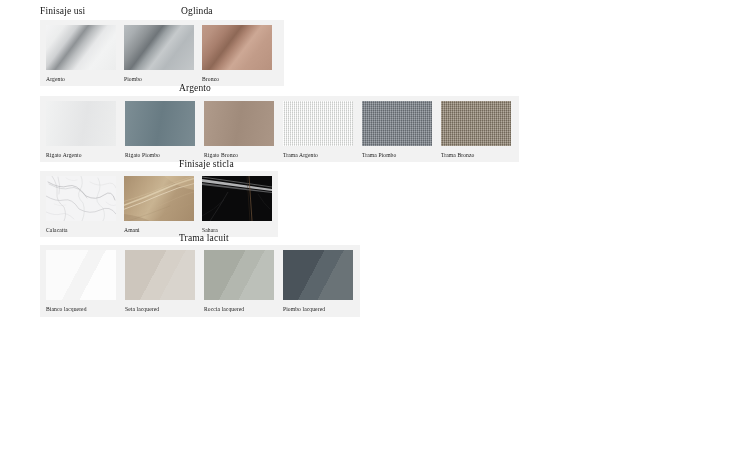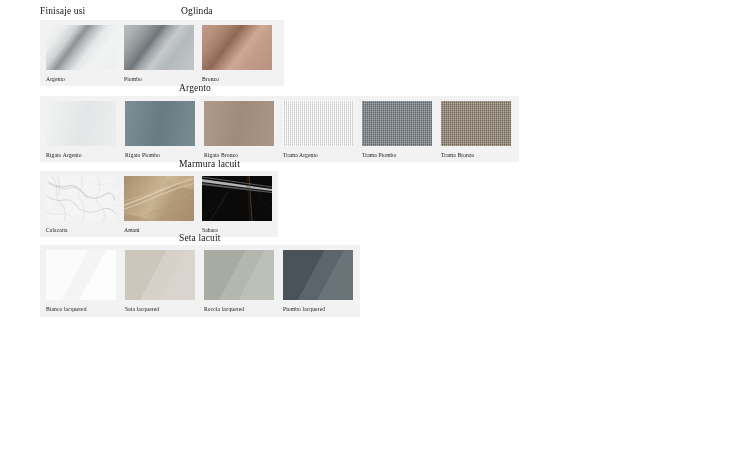--- a/index.html
+++ b/index.html
@@ -285,21 +285,21 @@
         <div class="swatch-tile tra-bronzo-bg">
           <div class="tex"></div>
         </div>
         <div class="swatch-label">Trama Bronzo</div>
       </div>
 
     </div>
   </div>
 
   <div class="section" style="left:0; top:159px; width:750px;">
-    <div class="section-heading" style="left:179px;">Marmura lacuit</div>
+    <div class="section-heading" style="left:179px;">Finisaje sticla</div>
     <div class="section-panel" style="left:40px; top:12px; width:238px; height:66px;"></div>
     <div class="swatch-row" style="left:46px; top:17px;">
 
       <div class="swatch" style="margin-right:8px;">
         <div class="swatch-tile mar-calacatta">
           <svg class="tex" viewBox="0 0 70 45" preserveAspectRatio="none">
             <rect x="0" y="0" width="70" height="45" fill="#f4f4f5"></rect>
             <g stroke="#b9babd" fill="none" stroke-linecap="round">
               <path d="M2 6 Q14 13 22 10 T40 20 Q50 25 58 19 T69 24" stroke-width="0.8" opacity="0.85"></path>
               <path d="M0 20 Q10 26 18 24 T33 33 Q44 39 54 34 T70 38" stroke-width="0.7" opacity="0.7"></path>
@@ -353,21 +353,21 @@
             <path d="M56 18 Q62 28 68 33" stroke="#2e2e30" stroke-width="0.5" opacity="0.6" fill="none"></path>
           </svg>
         </div>
         <div class="swatch-label">Sahara</div>
       </div>
 
     </div>
   </div>
 
   <div class="section" style="left:0; top:233px; width:750px;">
-    <div class="section-heading" style="left:179px;">Seta lacuit</div>
+    <div class="section-heading" style="left:179px;">Trama lacuit</div>
     <div class="section-panel" style="left:40px; top:12px; width:320px; height:72px;"></div>
     <div class="swatch-row" style="left:46px; top:17px;">
 
       <div class="swatch" style="margin-right:9px;">
         <div class="swatch-tile lac-bianco" style="height:50px;"></div>
         <div class="swatch-label">Bianco lacquered</div>
       </div>
 
       <div class="swatch" style="margin-right:9px;">
         <div class="swatch-tile lac-seta" style="height:50px;"></div>

